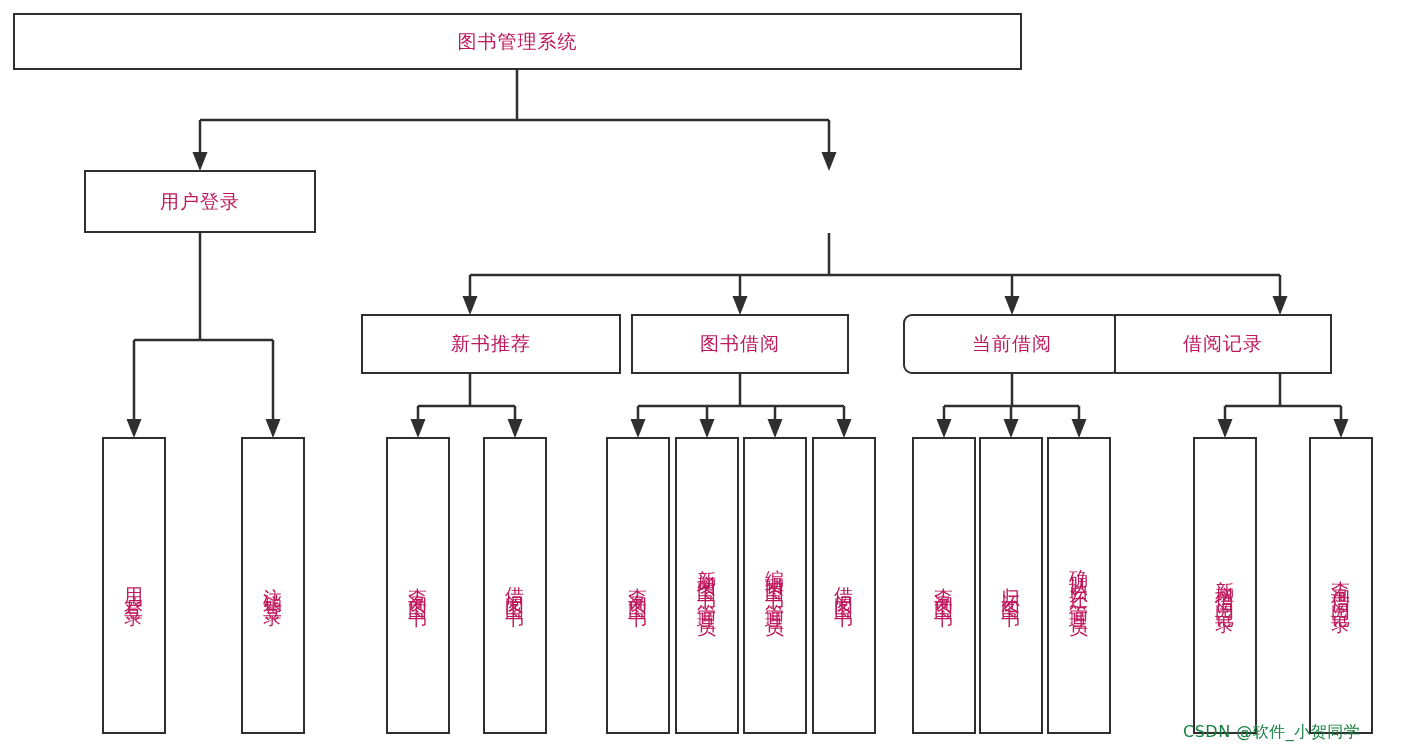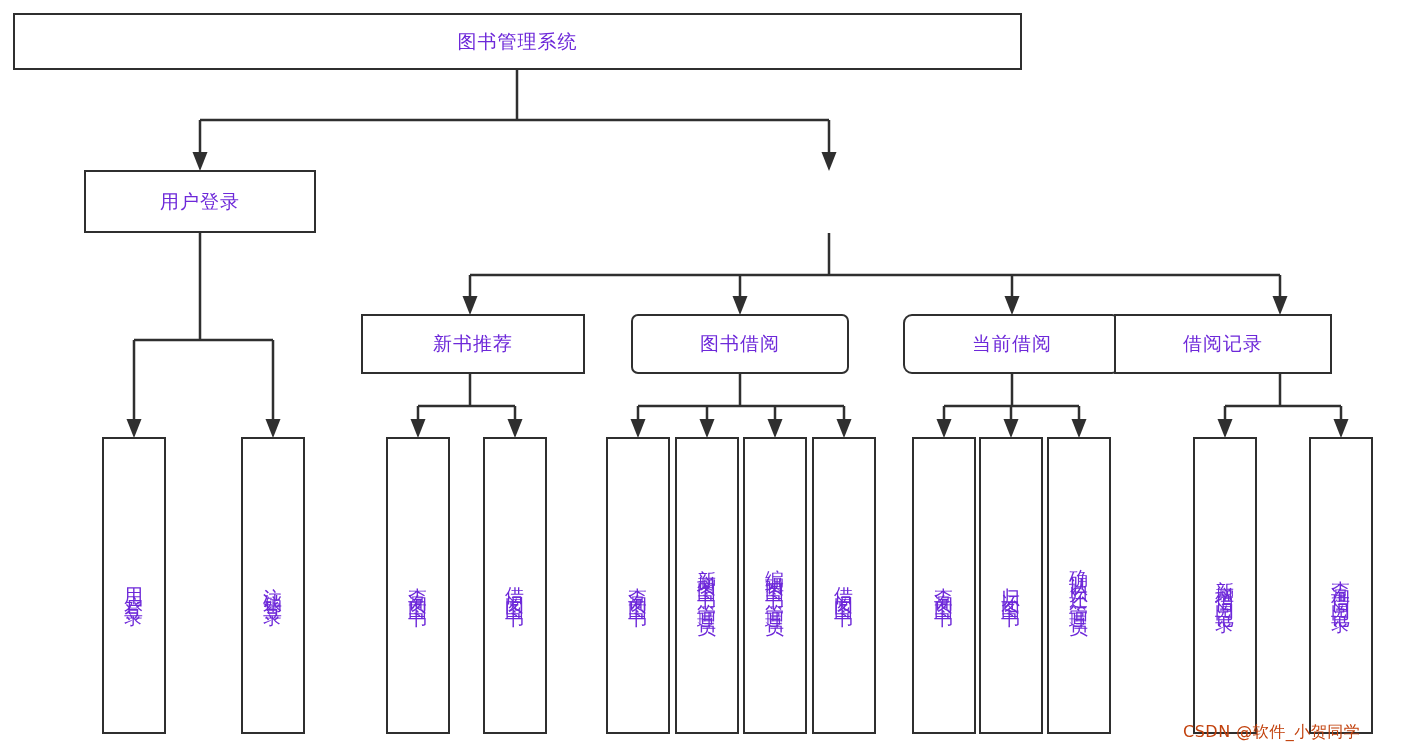--- a/index.html
+++ b/index.html
@@ -13,42 +13,42 @@
   }
   #wires { position: absolute; left: 0; top: 0; width: 1405px; height: 747px; }
   .node {
     position: absolute;
     box-sizing: border-box;
     border: 2.5px solid #2f2f2f;
     background: #ffffff;
     display: flex;
     align-items: center;
     justify-content: center;
-    color: #6d28d9;
+    color: #be185d;
   }
   .hnode { font-size: 19px; letter-spacing: 1px; }
   .vnode { font-size: 19px; }
   .vnode .vlabel {
     writing-mode: vertical-rl;
     text-orientation: mixed;
     letter-spacing: 7px;
     line-height: 1;
     white-space: nowrap;
   }
   .root  { left: 13px;  top: 13px;  width: 1009px; height: 57px; }
   .lvl2  { top: 170px; height: 63px; }
   .lvl3  { top: 314px; height: 60px; }
   .leaf  { top: 437px; height: 297px; width: 64px; }
   #watermark {
     position: absolute;
     top: 722px;
     left: 1183px;
     width: 215px;
     font-size: 16px;
-    color: #c2410c;
+    color: #15803d;
     white-space: nowrap;
     z-index: 5;
     letter-spacing: 0.5px;
   }
 </style>
 </head>
 <body>
 
 <div id="stage">
 
@@ -96,24 +96,24 @@
   </svg>
 
   <div class="node hnode root">
     <span>图书管理系统</span>
   </div>
 
   <div class="node hnode lvl2" style="left:84px; width:232px;">
     <span>用户登录</span>
   </div>
 
-  <div class="node hnode lvl3" style="left:361px; width:224px;">
+  <div class="node hnode lvl3" style="left:361px; width:260px;">
     <span>新书推荐</span>
   </div>
-  <div class="node hnode lvl3" style="left:631px; width:218px;border-radius:7px;">
+  <div class="node hnode lvl3" style="left:631px; width:218px;">
     <span>图书借阅</span>
   </div>
   <div class="node hnode lvl3" style="left:903px; width:218px;border-radius:9px;">
     <span>当前借阅</span>
   </div>
   <div class="node hnode lvl3" style="left:1114px; width:218px;">
     <span>借阅记录</span>
   </div>
 
   <div class="node vnode leaf" style="left:102px;">

